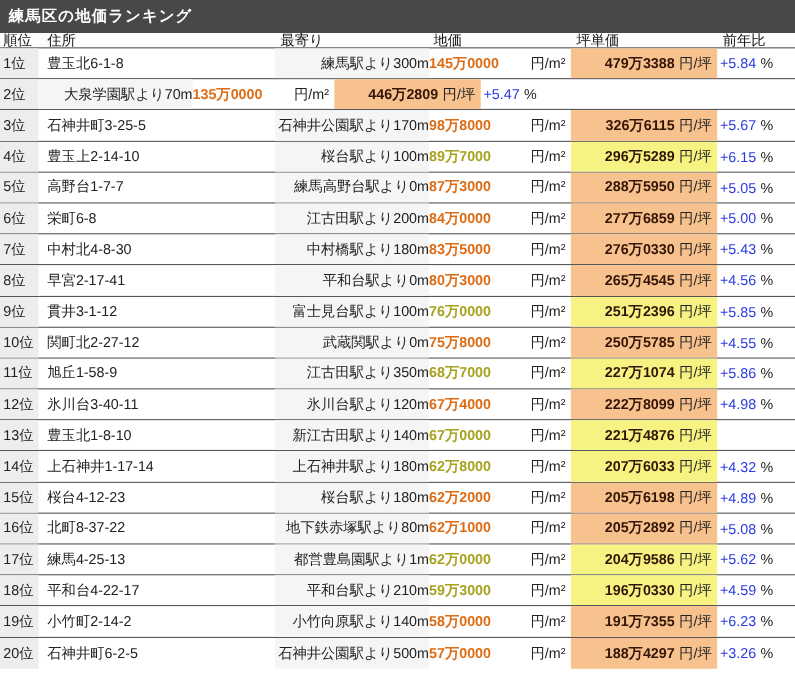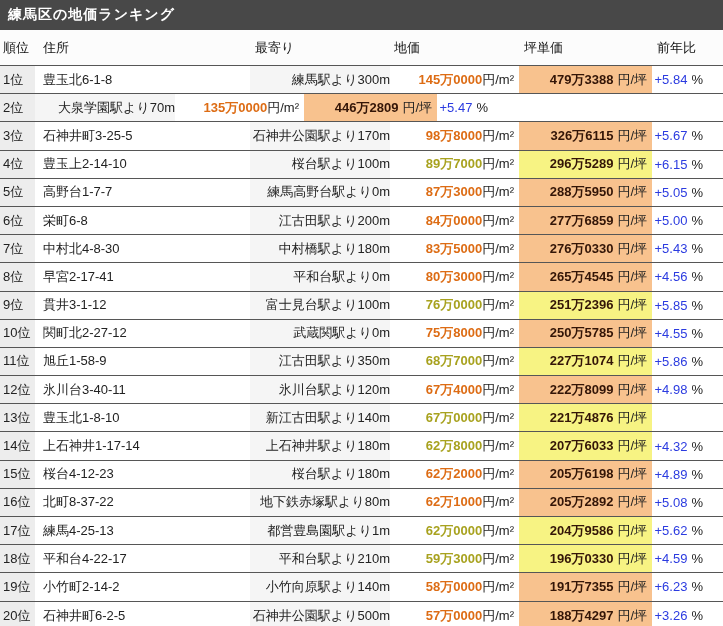--- a/index.html
+++ b/index.html
@@ -10,36 +10,36 @@
   }
   .window { width:723px; height:626px; overflow:hidden; }
 
   .titlebar {
     height:30px; background:var(--title_bar_bg); color:var(--title_text);
     font-weight:bold; font-size:14px; display:flex; align-items:center;
     padding-left:8px; box-sizing:border-box; letter-spacing:1px;
   }
 
   .hrow {
-    display:flex; height:36px; align-items:center;
+    display:flex; height:14px; align-items:center;
     background:#fcfcfc; border-bottom:1px solid var(--border);
     box-sizing:border-box; color:#111111;
   }
 
   .row {
     display:flex; height:28.2px; border-bottom:1px solid var(--border);
     box-sizing:border-box; flex:none;
   }
   .row:last-child { border-bottom:none; }
 
   .c { display:flex; align-items:center; box-sizing:border-box; overflow:hidden; white-space:nowrap; }
   .c.rank  { width:35px;  padding-left:3px; }
   .c.addr  { width:215px; padding-left:8px; }
   .c.near  { width:140px; padding-left:5px; }
-  .c.price { width:129px; justify-content:flex-end; padding-right:5px; }
+  .c.price { width:129px; justify-content:space-between; padding-right:5px; }
   .c.tsubo { width:133px; justify-content:flex-end; padding-right:5px; }
   .c.yoy   { width:71px;  justify-content:flex-end; padding-right:20px; }
 
   .row .c.rank { background:var(--rank_col_bg); }
   .row .c.near { background:var(--station_col_bg);justify-content:flex-end; }
 
   .row.orange .c.tsubo { background:var(--tsubo_orange_bg); }
   .row.yellow .c.tsubo { background:var(--tsubo_yellow_bg); }
 
   .price-val { font-weight:bold; }

